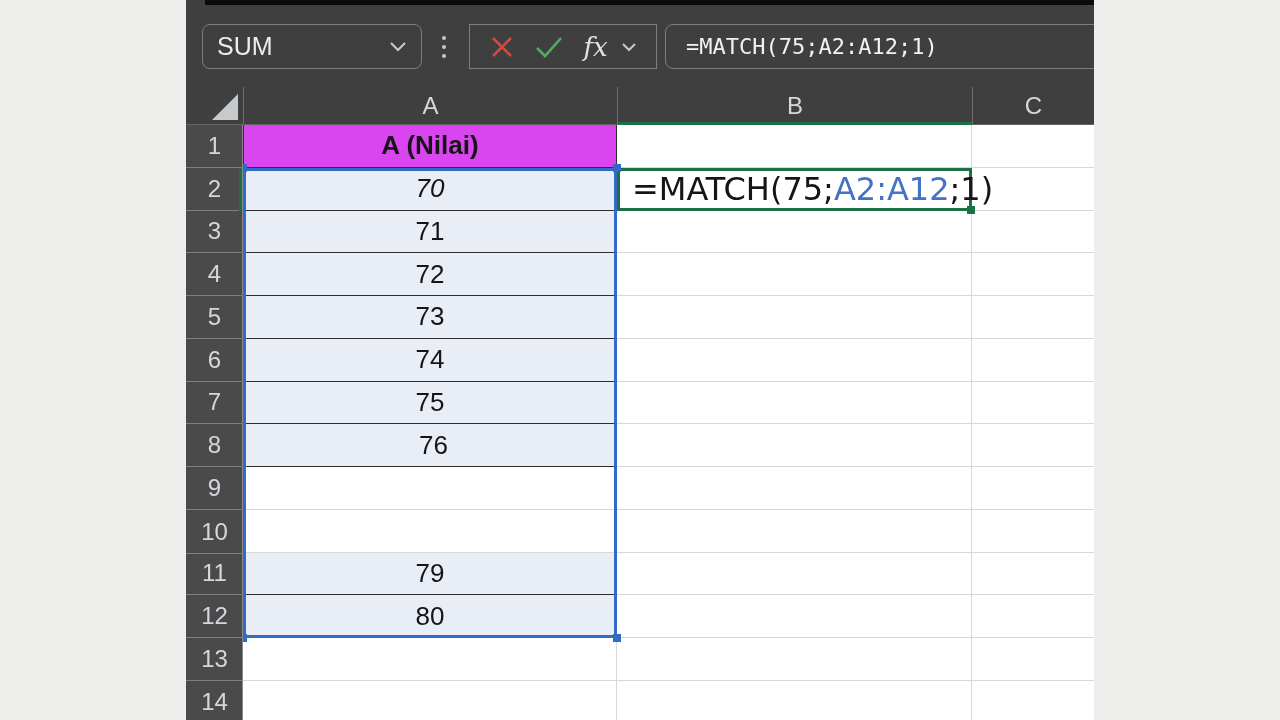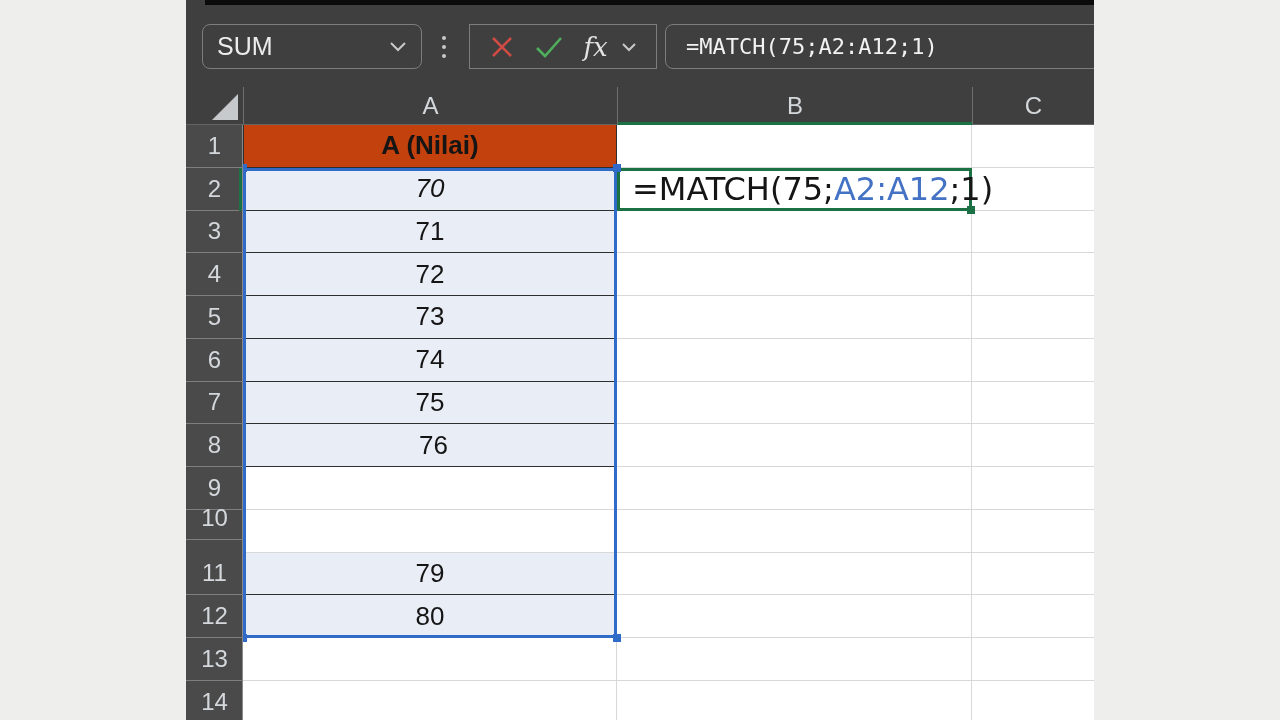--- a/index.html
+++ b/index.html
@@ -52,21 +52,21 @@
 
   .cells { position:absolute; left:57px; top:125px; width:851px; height:595px;
            background:#ffffff; overflow:hidden; }
   .gl-h { position:absolute; left:0; width:851px; height:1px; background:#d8d8d8; }
   .gl-v { position:absolute; top:0; width:1px; height:595px; background:#d8d8d8; }
 
   .tableblock { position:absolute; left:0; top:0; width:374px; height:513px;
                 border-left:1px solid #2e2e2e; border-right:1px solid #2e2e2e; z-index:1; }
   .tcell { position:absolute; left:0; width:372px; display:flex; align-items:center;
            justify-content:center; font-size:26px; color:#151515;
-           border-bottom:1px solid #2e2e2e; background:#c2410c; }
+           border-bottom:1px solid #2e2e2e; background:#d946ef; }
   .tcell.head { font-weight:bold; }
   .tcell.val { background:var(--selfill); }
 
   .selection { position:absolute; left:0; width:374px; border:3px solid var(--selblue);
                z-index:2; pointer-events:none; }
   .handle { position:absolute; width:8px; height:8px; background:var(--selblue); z-index:5; }
   .handle.green { background:var(--green); z-index:6; }
 
   .editcell { position:absolute; left:374px; width:355px; background:#ffffff;
               border:3px solid var(--green); z-index:4; display:flex; align-items:center;
@@ -133,21 +133,21 @@
 
     <div class="rh" style="top: 0px; height: 42.75px;">1</div>
         <div class="rh" style="top: 42.75px; height: 42.75px;">2</div>
         <div class="rh" style="top: 85.5px; height: 42.75px;">3</div>
         <div class="rh" style="top: 128.25px; height: 42.75px;">4</div>
         <div class="rh" style="top: 171px; height: 42.75px;">5</div>
         <div class="rh" style="top: 213.75px; height: 42.75px;">6</div>
         <div class="rh" style="top: 256.5px; height: 42.75px;">7</div>
         <div class="rh" style="top: 299.25px; height: 42.75px;">8</div>
         <div class="rh" style="top: 342px; height: 42.75px;">9</div>
-        <div class="rh" style="top: 372px; height: 42.75px;">10</div>
+        <div class="rh" style="top: 386px; height: 42.75px;">10</div>
         <div class="rh" style="top: 427.5px; height: 42.75px;">11</div>
         <div class="rh" style="top: 470.25px; height: 42.75px;">12</div>
         <div class="rh" style="top: 513px; height: 42.75px;">13</div>
         <div class="rh" style="top: 555.75px; height: 42.75px;">14</div>
         <div class="rh-green" style="top: 42.75px; height: 42.75px;"></div>
       </div>
 
     <div class="cells">
 
     <div class="gl-h" style="top: 41.75px;"></div>

